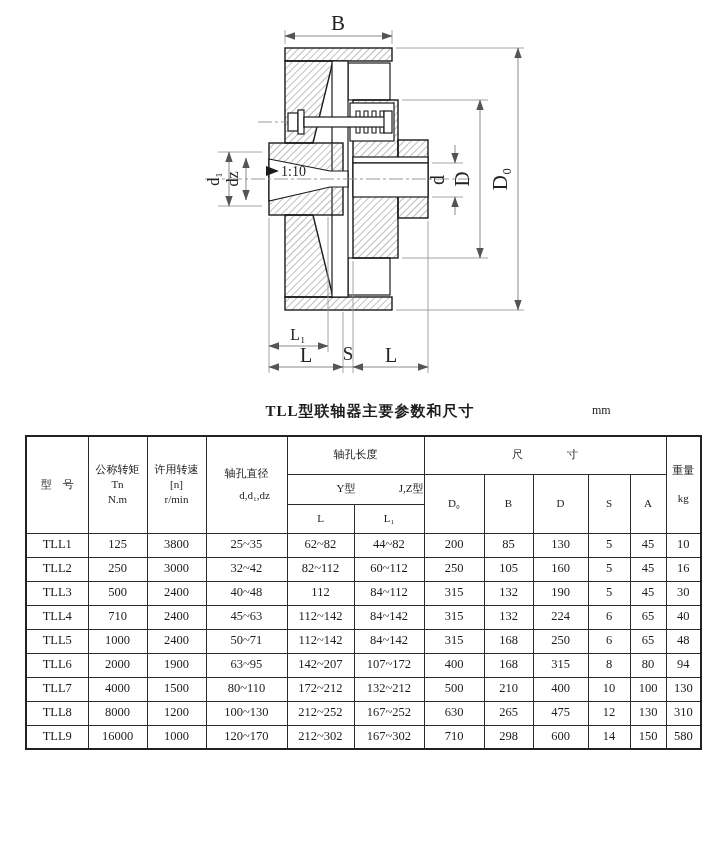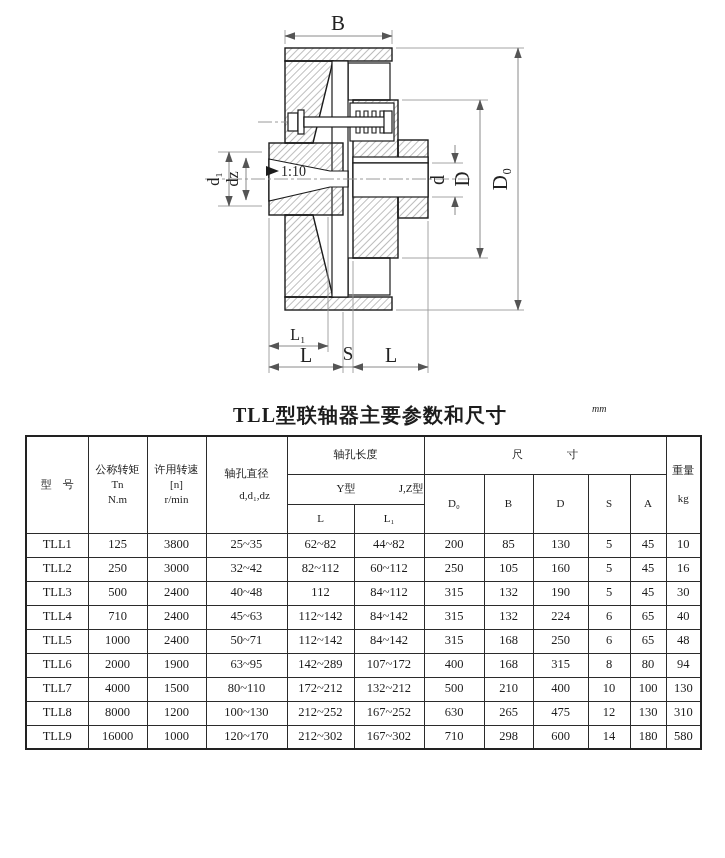--- a/index.html
+++ b/index.html
@@ -10,22 +10,22 @@
   .part{fill:url(#hatch);stroke:#1c1c1c;stroke-width:1.4;}
   .wh{fill:#ffffff;stroke:#1c1c1c;stroke-width:1.2;}
   .thin{fill:none;stroke:#1c1c1c;stroke-width:1.1;}
   .dim{stroke:#8a8a8a;stroke-width:1;fill:none;}
   .ext{stroke:#9a9a9a;stroke-width:0.9;fill:none;}
   .cl{stroke:#8f8f8f;stroke-width:0.9;fill:none;stroke-dasharray:14 3 3 3;}
   .dimtext{fill:#222;font-family:"Liberation Serif","DejaVu Serif",serif;}
 
   
   .tbl-title{position:absolute;left:60px;top:402px;width:620px;text-align:center;
-             font-size:20px;font-weight:bold;letter-spacing:1px;}
-  .unit{position:absolute;left:592px;top:403px;font-size:10px;font-weight:normal;font-style:italic;}
+             font-size:15px;font-weight:bold;letter-spacing:1px;}
+  .unit{position:absolute;left:592px;top:403px;font-size:12px;font-weight:normal;}
 
   
   table.spec{position:absolute;left:25px;top:435px;width:675px;border-collapse:collapse;
              table-layout:fixed;font-size:12.5px;}
   table.spec th,table.spec td{border:1px solid #2b2b2b;text-align:center;vertical-align:middle;
              font-weight:normal;padding:0;line-height:1.25;}
   table.spec{border:2px solid #222;}
   table.spec thead th{font-size:11px;}
   tr.r1{height:38px;} tr.r2{height:30px;} tr.r3{height:29px;}
   tr.data{height:24px;}
@@ -260,21 +260,21 @@
       <td>250</td>
       <td>6</td>
       <td>65</td>
       <td>48</td>
     </tr>
     <tr class="data">
       <td>TLL6</td>
       <td>2000</td>
       <td>1900</td>
       <td>63~95</td>
-      <td>142~289</td>
+      <td>142~207</td>
       <td>107~172</td>
       <td>400</td>
       <td>168</td>
       <td>315</td>
       <td>8</td>
       <td>80</td>
       <td>94</td>
     </tr>
     <tr class="data">
       <td>TLL7</td>
@@ -308,17 +308,17 @@
       <td>TLL9</td>
       <td>16000</td>
       <td>1000</td>
       <td>120~170</td>
       <td>212~302</td>
       <td>167~302</td>
       <td>710</td>
       <td>298</td>
       <td>600</td>
       <td>14</td>
-      <td>180</td>
+      <td>150</td>
       <td>580</td>
     </tr>
   </tbody>
 </table>
 
 </body></html>

